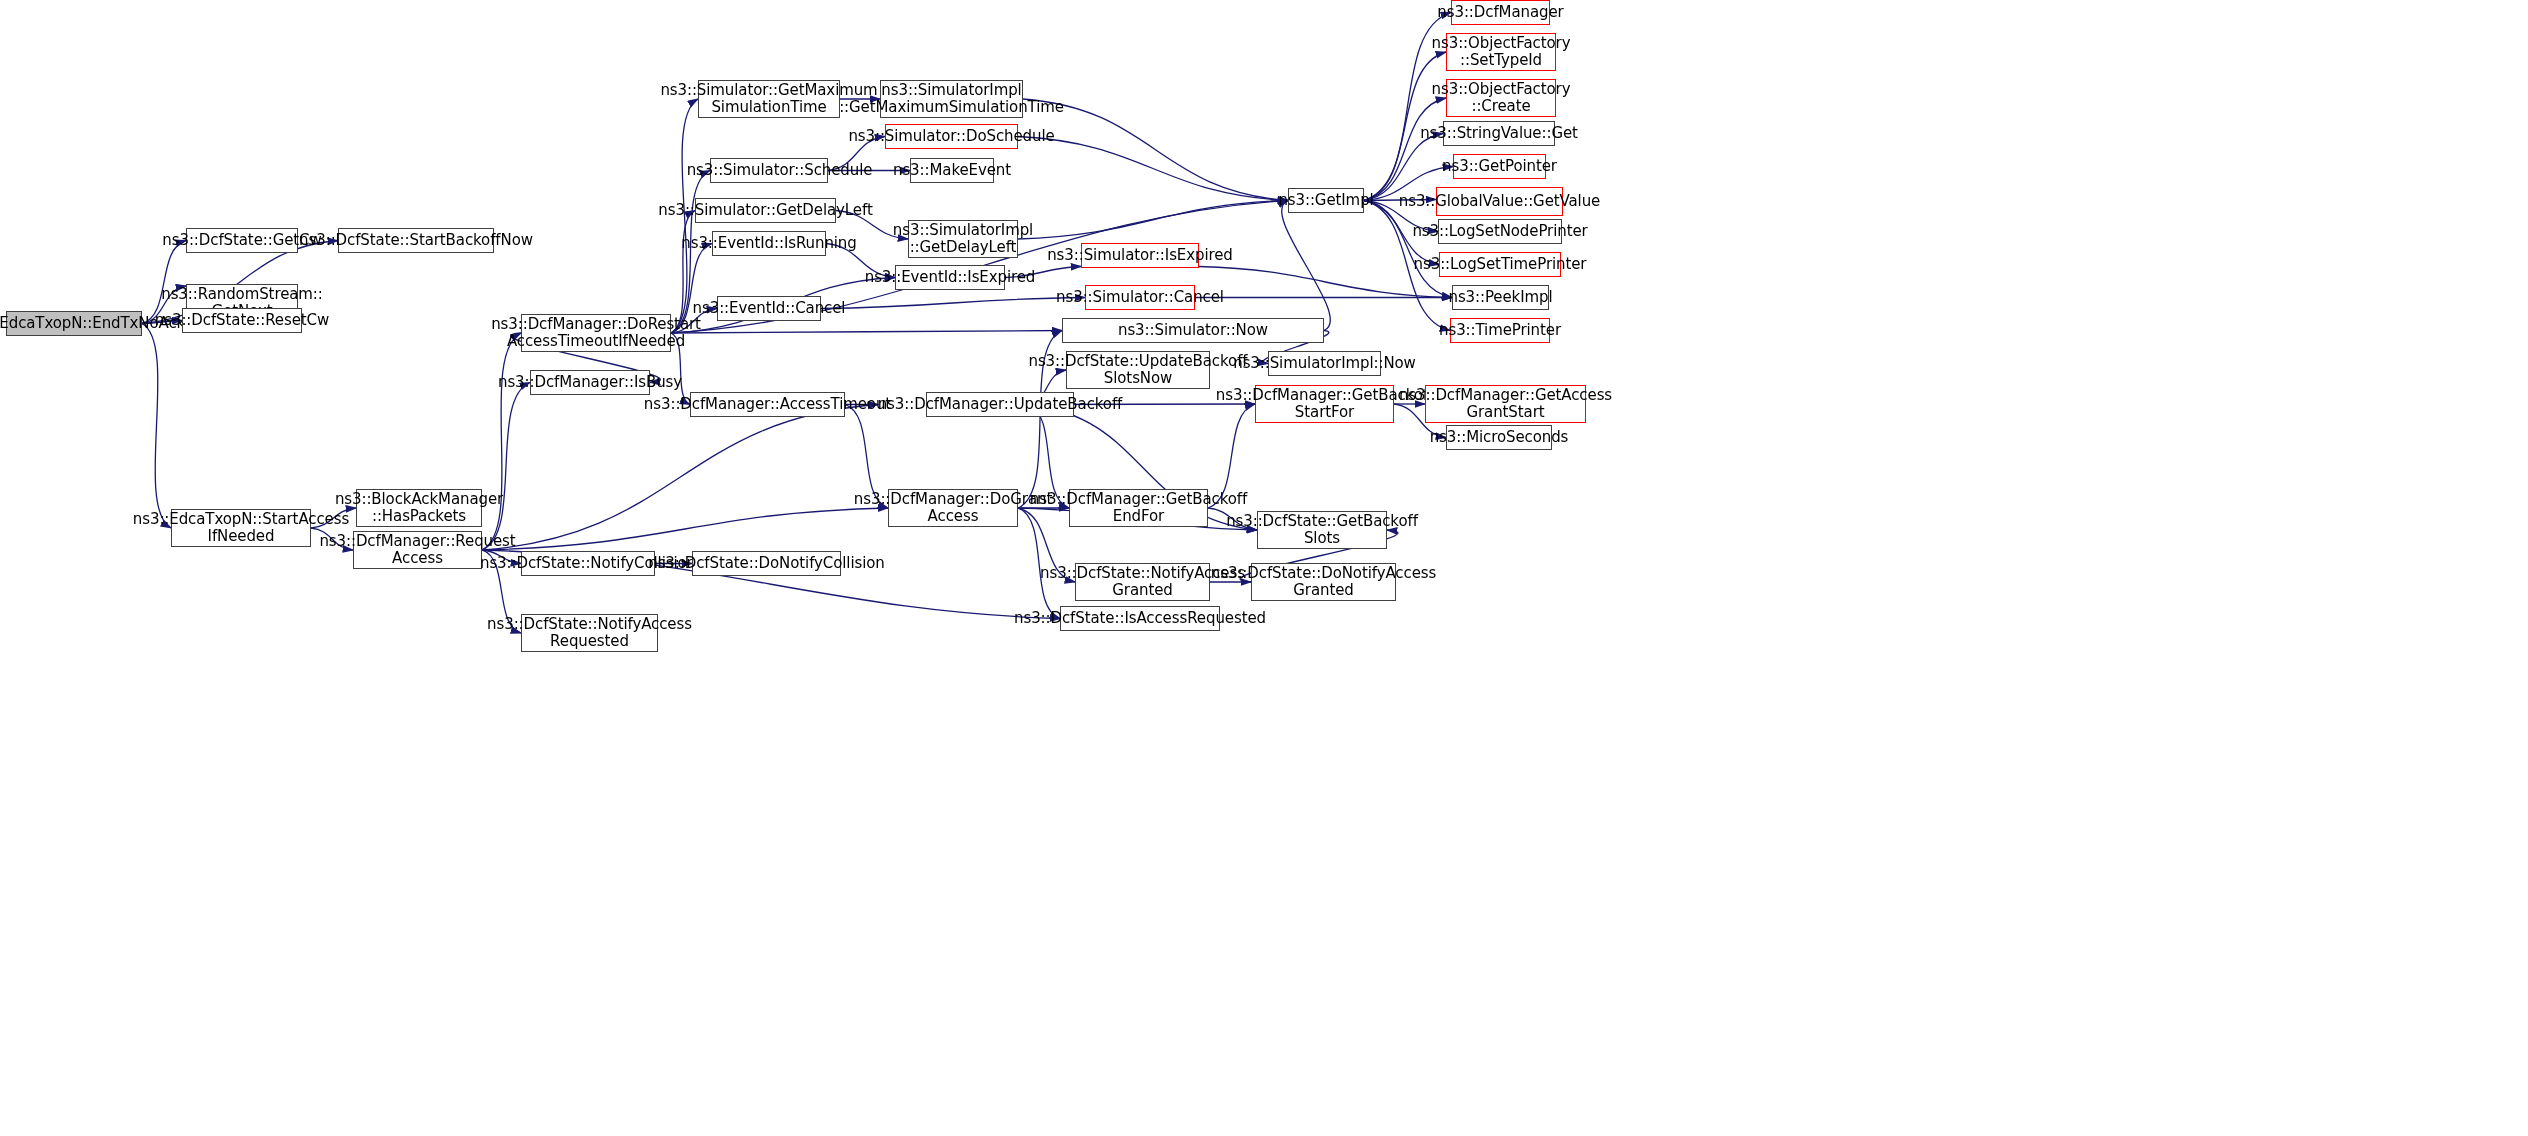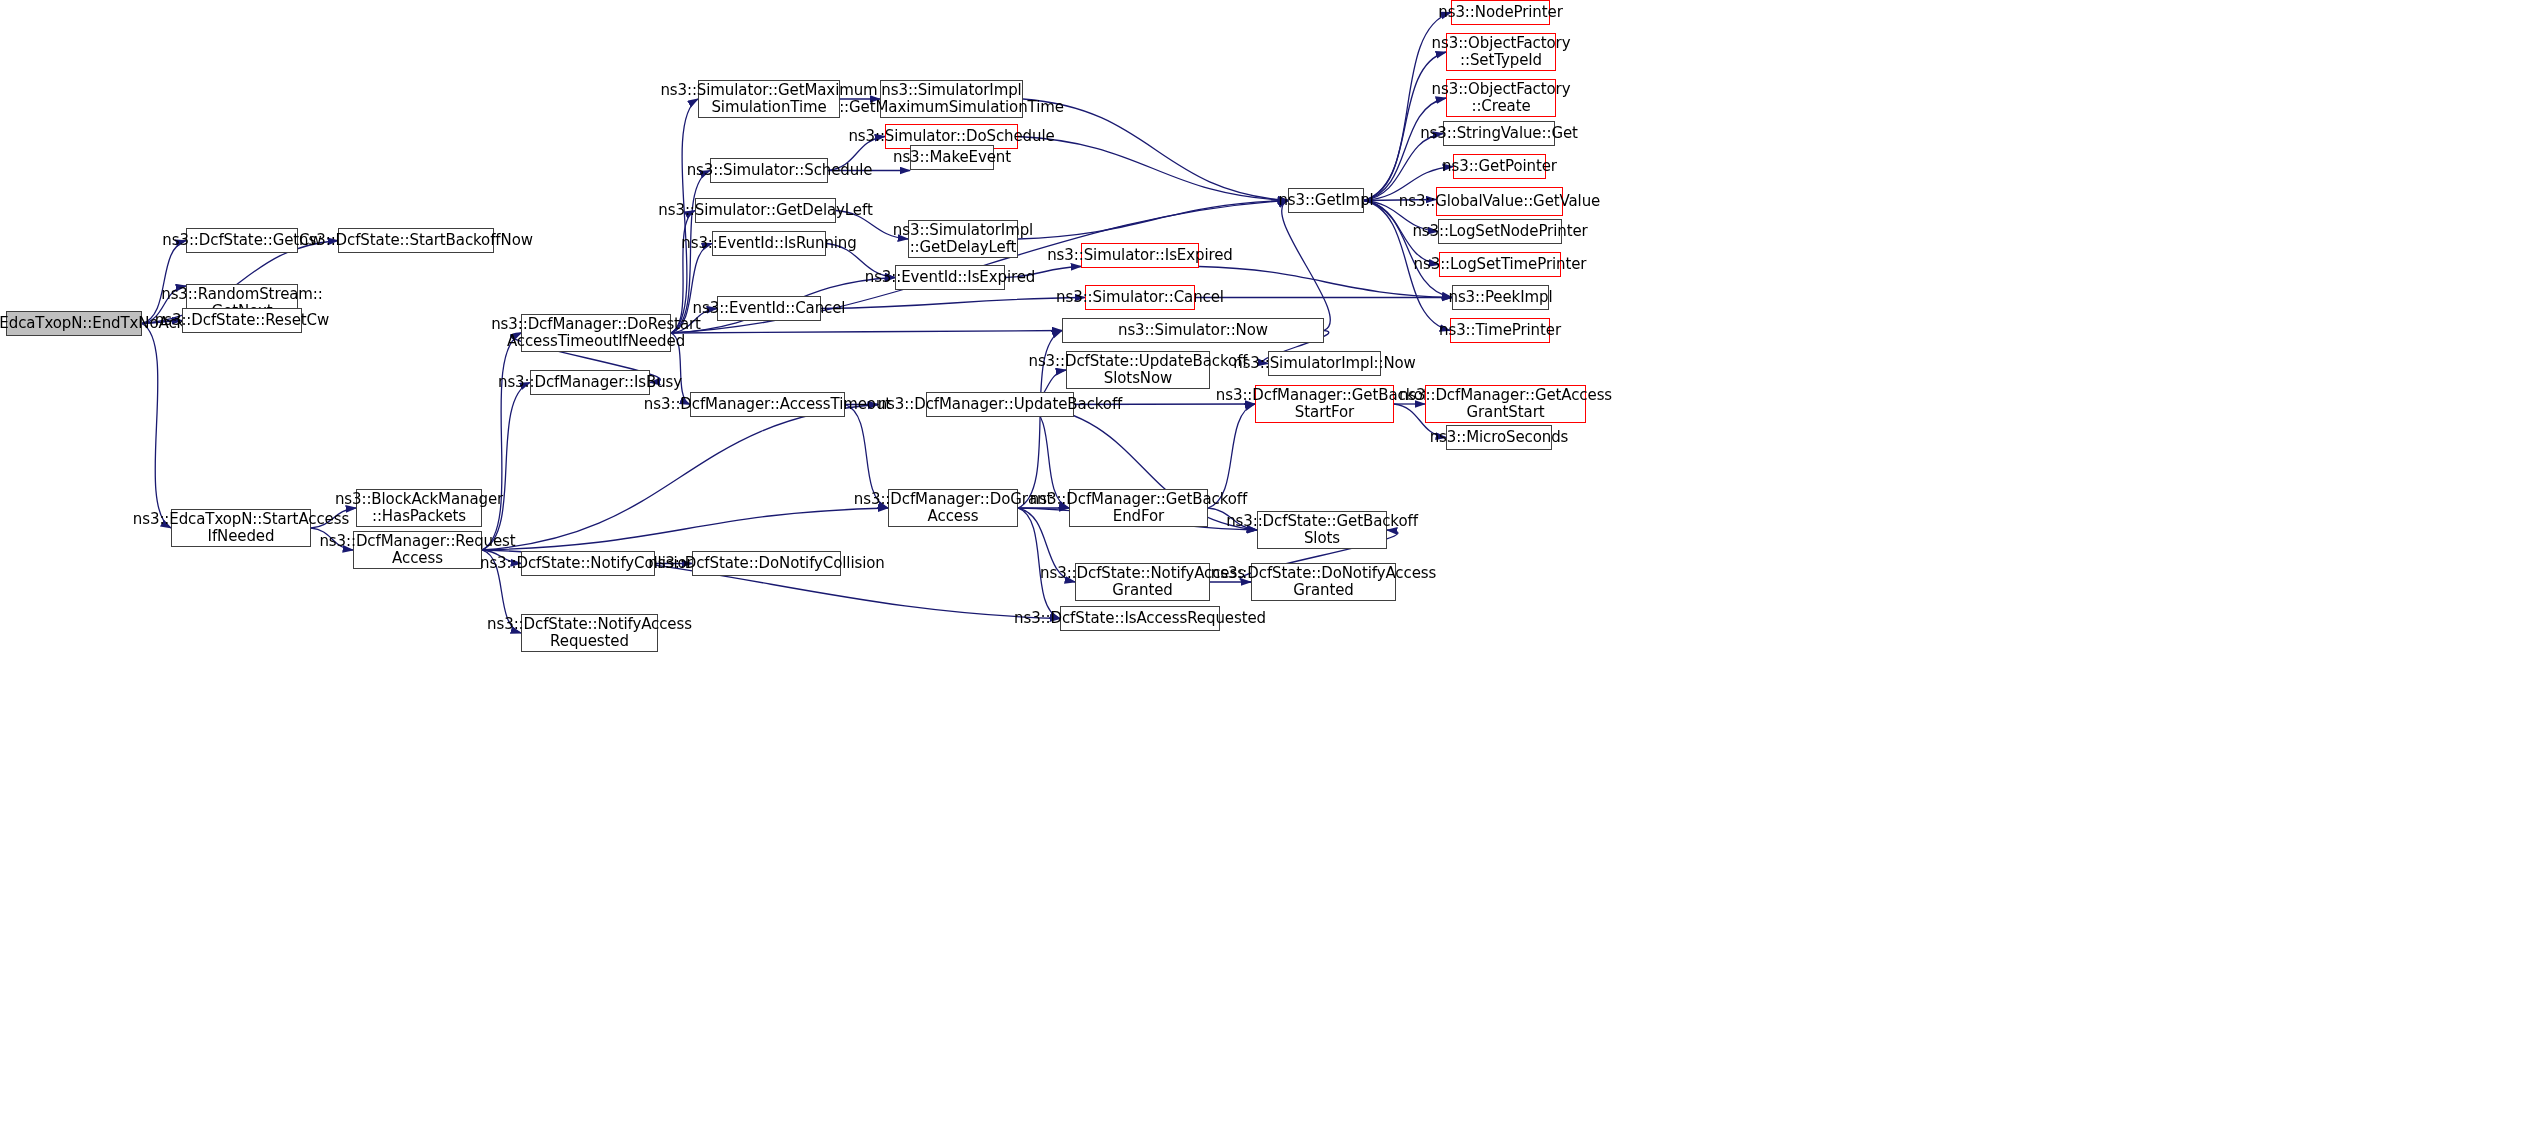--- a/index.html
+++ b/index.html
@@ -139,21 +139,21 @@
       <div class="node" style="left: 698px; top: 80px; width: 142px; height: 38px;">ns3::Simulator::GetMaximum
 SimulationTime</div>
       <div class="node" style="left: 710px; top: 158px; width: 118px; height: 25px; padding-left: 25px;">ns3::Simulator::Schedule</div>
       <div class="node" style="left: 695px; top: 198px; width: 141px; height: 25px;">ns3::Simulator::GetDelayLeft</div>
       <div class="node" style="left: 712px; top: 231px; width: 114px; height: 25px;">ns3::EventId::IsRunning</div>
       <div class="node" style="left: 717px; top: 296px; width: 104px; height: 25px;">ns3::EventId::Cancel</div>
       <div class="node" style="left: 690px; top: 392px; width: 155px; height: 25px;">ns3::DcfManager::AccessTimeout</div>
       <div class="node" style="left: 880px; top: 80px; width: 143px; height: 38px;">ns3::SimulatorImpl
 ::GetMaximumSimulationTime</div>
       <div class="node red" style="left: 885px; top: 124px; width: 133px; height: 25px;">ns3::Simulator::DoSchedule</div>
-      <div class="node" style="left: 910px; top: 145px; width: 84px; height: 25px;">ns3::MakeEvent</div>
+      <div class="node" style="left: 910px; top: 158px; width: 84px; height: 25px;">ns3::MakeEvent</div>
       <div class="node" style="left: 908px; top: 220px; width: 110px; height: 38px;">ns3::SimulatorImpl
 ::GetDelayLeft</div>
       <div class="node" style="left: 895px; top: 265px; width: 110px; height: 25px;">ns3::EventId::IsExpired</div>
       <div class="node" style="left: 926px; top: 392px; width: 148px; height: 25px;">ns3::DcfManager::UpdateBackoff</div>
       <div class="node" style="left: 888px; top: 489px; width: 130px; height: 38px;">ns3::DcfManager::DoGrant
 Access</div>
       <div class="node red" style="left: 1081px; top: 243px; width: 118px; height: 25px;">ns3::Simulator::IsExpired</div>
       <div class="node red" style="left: 1085px; top: 285px; width: 110px; height: 25px;">ns3::Simulator::Cancel</div>
       <div class="node" style="left: 1062px; top: 318px; width: 262px; height: 25px;">ns3::Simulator::Now</div>
       <div class="node" style="left: 1066px; top: 351px; width: 144px; height: 38px;">ns3::DcfState::UpdateBackoff
@@ -166,21 +166,21 @@
       <div class="node" style="left: 1060px; top: 606px; width: 160px; height: 25px;">ns3::DcfState::IsAccessRequested</div>
       <div class="node" style="left: 1251px; top: 563px; width: 145px; height: 38px;">ns3::DcfState::DoNotifyAccess
 Granted</div>
       <div class="node" style="left: 1257px; top: 511px; width: 130px; height: 38px;">ns3::DcfState::GetBackoff
 Slots</div>
       <div class="node red" style="left: 1255px; top: 385px; width: 139px; height: 38px;">ns3::DcfManager::GetBackoff
 StartFor</div>
       <div class="node red" style="left: 1425px; top: 385px; width: 161px; height: 38px;">ns3::DcfManager::GetAccess
 GrantStart</div>
       <div class="node" style="left: 1288px; top: 188px; width: 76px; height: 25px;">ns3::GetImpl</div>
-      <div class="node red" style="left: 1451px; top: 0px; width: 99px; height: 25px;">ns3::NodePrinter</div>
+      <div class="node red" style="left: 1451px; top: 0px; width: 99px; height: 25px;">ns3::DcfManager</div>
       <div class="node red" style="left: 1446px; top: 33px; width: 110px; height: 38px;">ns3::ObjectFactory
 ::SetTypeId</div>
       <div class="node red" style="left: 1446px; top: 79px; width: 110px; height: 38px;">ns3::ObjectFactory
 ::Create</div>
       <div class="node" style="left: 1443px; top: 121px; width: 112px; height: 25px;">ns3::StringValue::Get</div>
       <div class="node red" style="left: 1453px; top: 154px; width: 93px; height: 25px;">ns3::GetPointer</div>
       <div class="node red" style="left: 1436px; top: 187px; width: 127px; height: 29px;">ns3::GlobalValue::GetValue</div>
       <div class="node" style="left: 1438px; top: 219px; width: 124px; height: 25px;">ns3::LogSetNodePrinter</div>
       <div class="node red" style="left: 1439px; top: 252px; width: 122px; height: 25px;">ns3::LogSetTimePrinter</div>
       <div class="node" style="left: 1452px; top: 285px; width: 97px; height: 25px;">ns3::PeekImpl</div>

